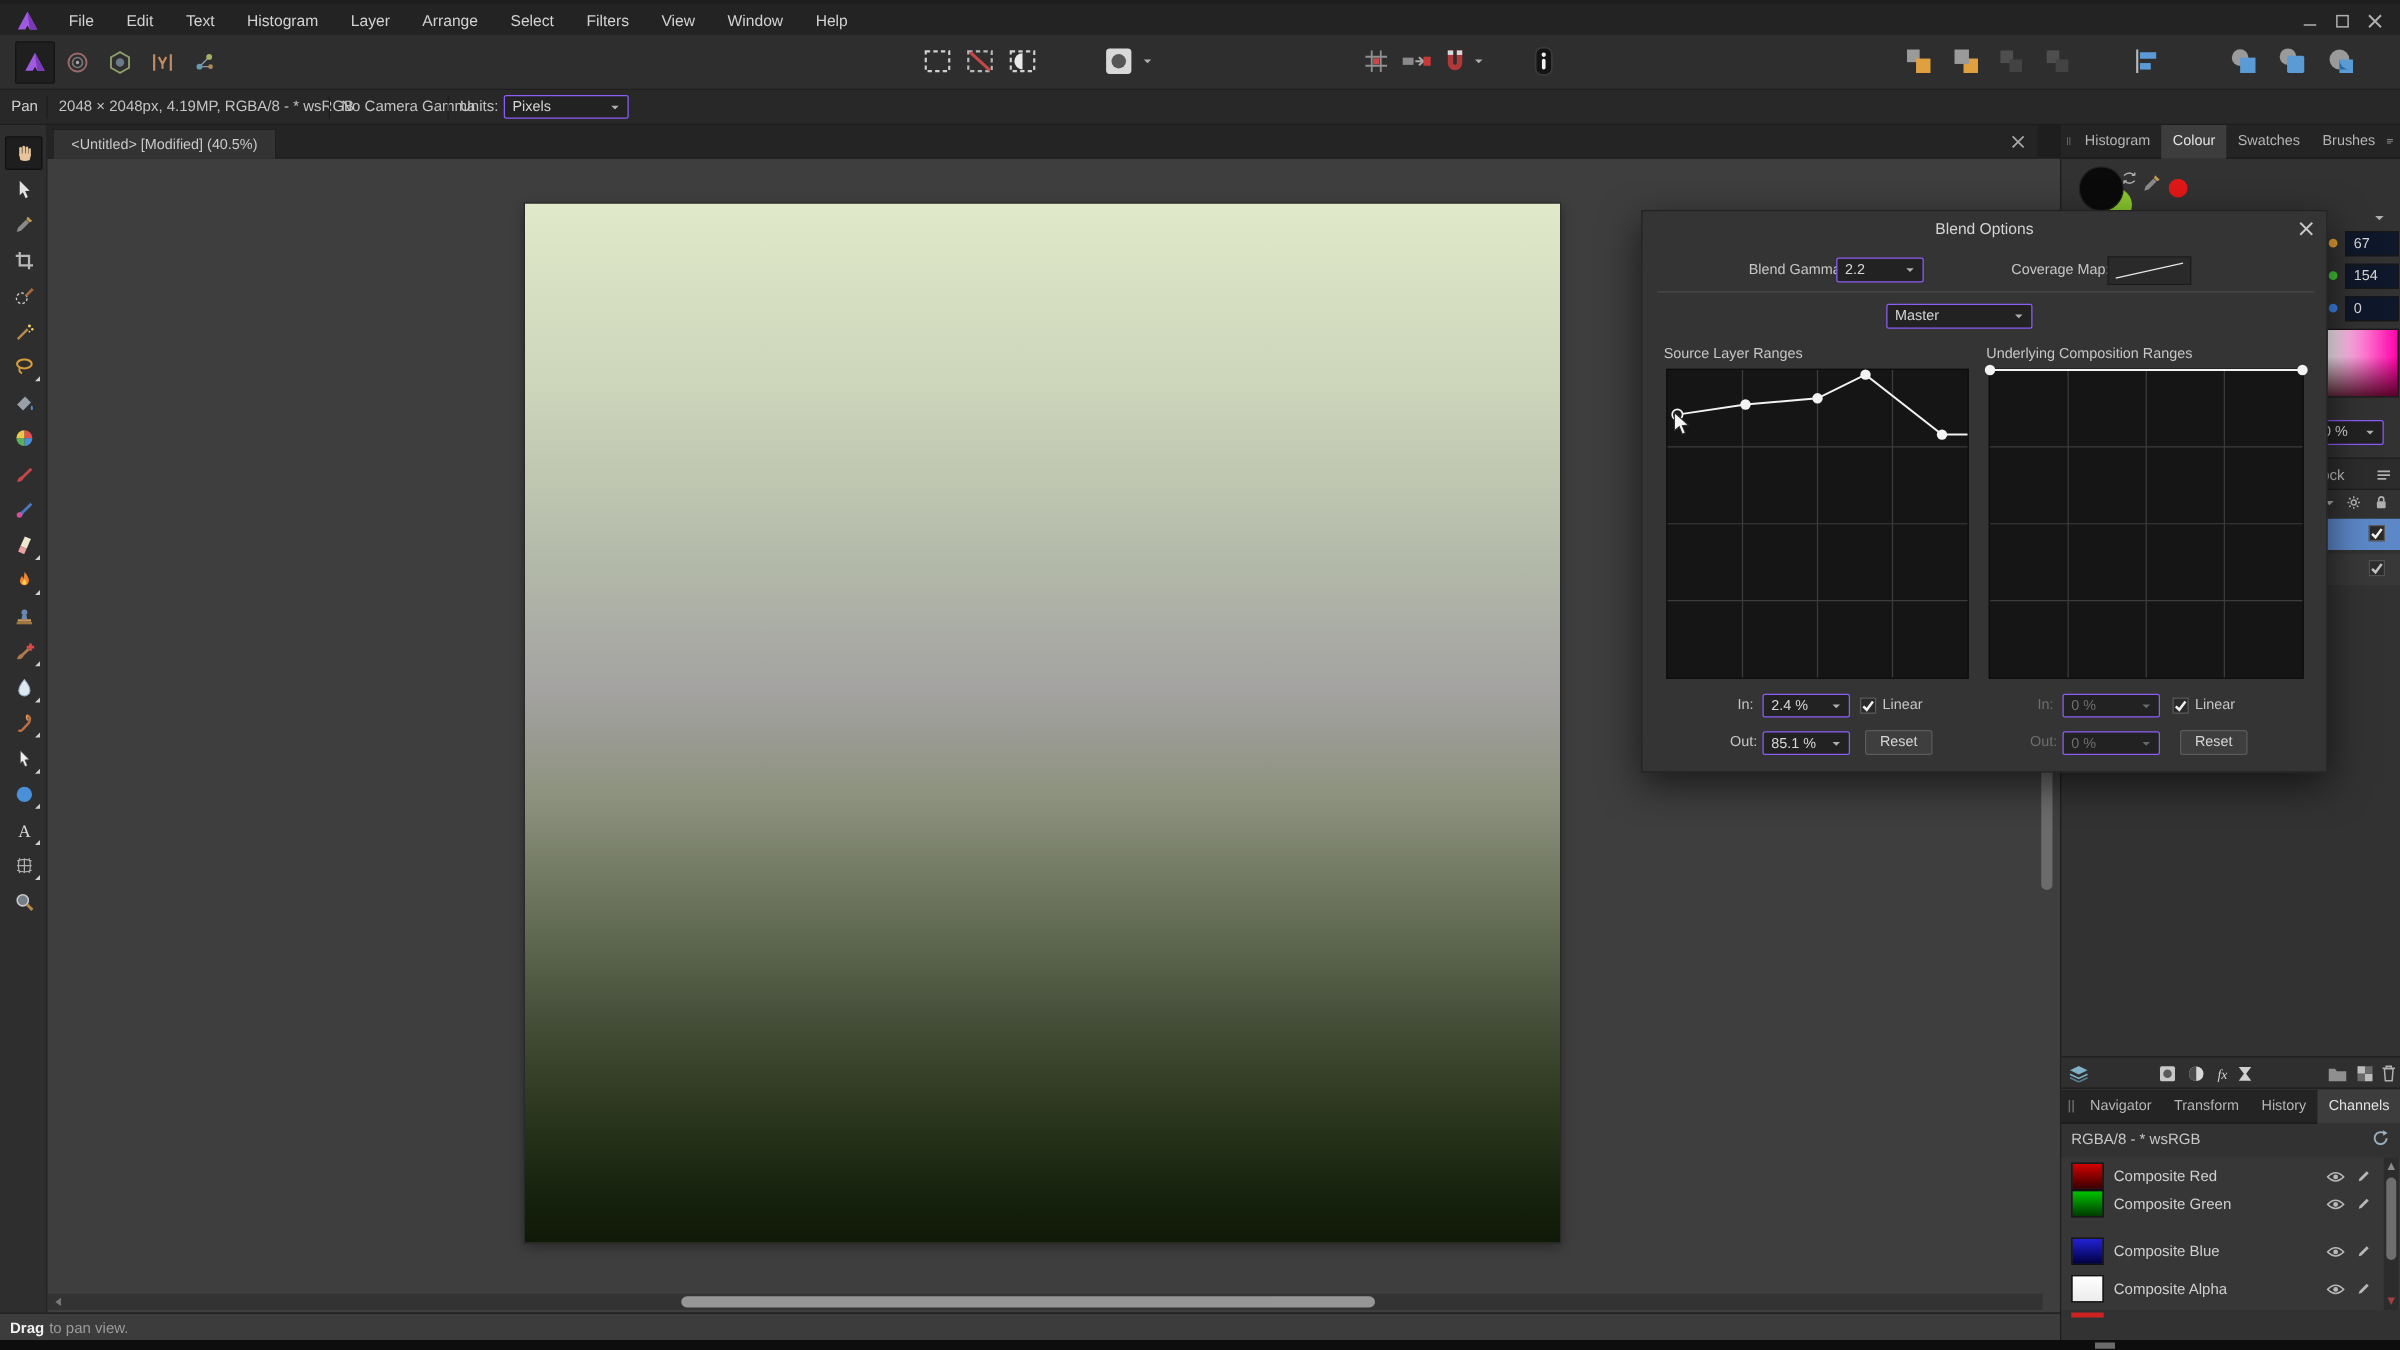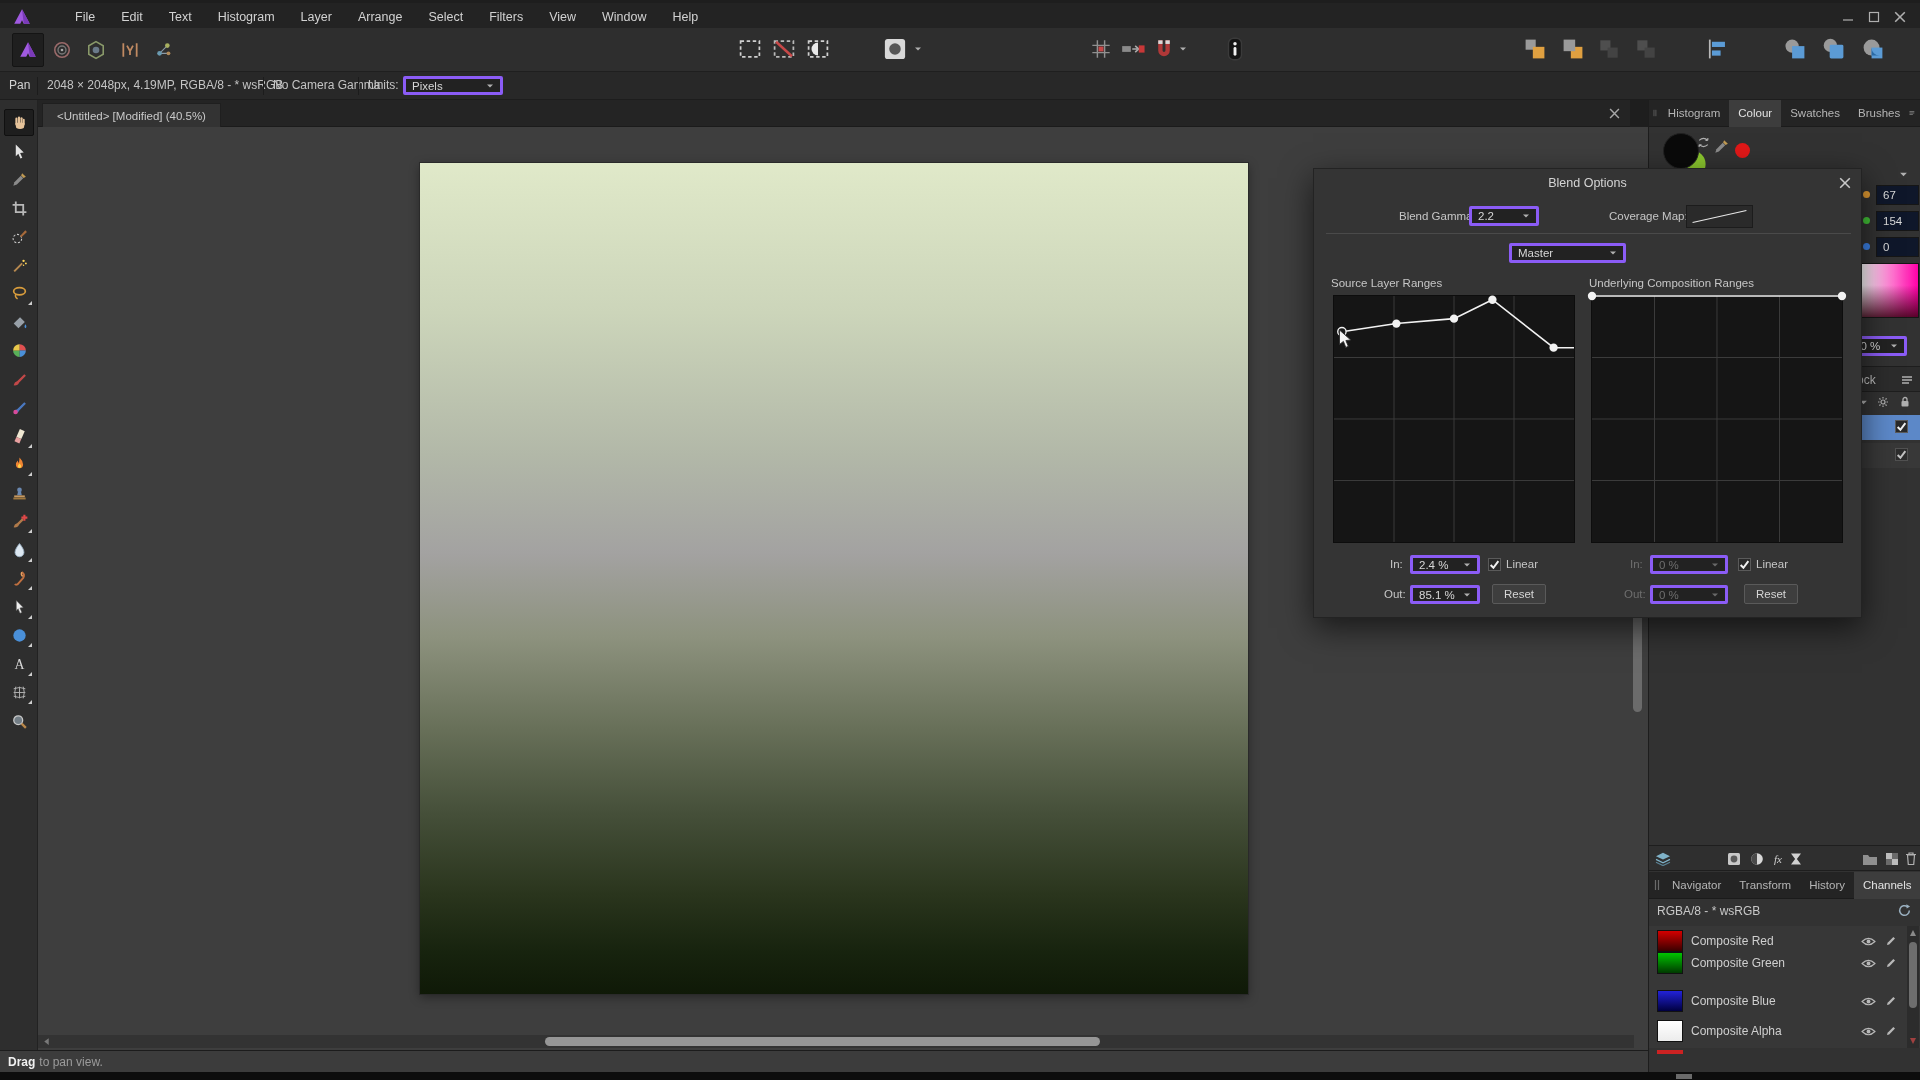--- a/index.html
+++ b/index.html
@@ -4,41 +4,41 @@
 <style>
   * { margin:0; padding:0; box-sizing:border-box; }
   html,body { width:1920px; height:1080px; overflow:hidden; background:#1e1e1e;
     font-family:"Liberation Sans", sans-serif; font-size:12px; color:#cccccc; }
   .abs { position:absolute; }
   .flex { display:flex; align-items:center; }
   svg { display:block; }
 
   
   #menubar { position:absolute; left:0; top:3px; width:1920px; height:28px; background:#232323;
-    display:flex; align-items:center; border-bottom:1px solid #1a1a1a;gap:20px; }
+    display:flex; align-items:center; border-bottom:1px solid #1a1a1a; }
   #app-logo { width:20px; height:20px; margin:0 10px 0 12px; }
   .menu-item { padding:0 13px; height:28px; line-height:28px; color:#d2d2d2; font-size:12.5px; cursor:default; }
   #win-controls { margin-left:auto; display:flex; gap:14px; padding-right:14px; }
   #win-controls span { width:12px; height:12px; opacity:.85; }
 
   
   #toolbar { position:absolute; left:0; top:28px; width:1920px; height:44px; background:#2e2e2e;
     border-bottom:1px solid #1f1f1f; }
   .persona { position:absolute; top:5px; width:32px; height:34px; display:flex; align-items:center; justify-content:center; border-radius:2px; }
   .persona.active { background:#1f1f1f; border:1px solid #141414; }
   .tbtn { position:absolute; top:8px; width:26px; height:26px; display:flex; align-items:center; justify-content:center; border-radius:2px; }
   .tbtn svg { width:18px; height:18px; }
   .tbtn.dim { opacity:.35; }
   .tb-caret { position:absolute; top:17px; width:8px; height:8px; }
 
   
   #contextbar { position:absolute; left:0; top:72px; width:1920px; height:28px; background:#282828;
     border-bottom:1px solid #1d1d1d; font-size:12px; color:#c4c4c4; }
   .ctx-sep { position:absolute; top:5px; width:1px; height:18px; background:#1c1c1c; }
-  .select { background:#222222; border:3px solid #8b5cf6; color:#d6d6d6; display:flex; align-items:center;
+  .select { background:#222222; border:1px solid #8b5cf6; color:#d6d6d6; display:flex; align-items:center;
     padding:0 6px; font-size:11.5px; border-radius:2px; }
   .select .sel-caret { margin-left:auto; width:8px; height:8px; }
   .select.disabled { color:#6e6e6e; }
 
   
   #tabbar { position:absolute; left:38px; top:100px; width:1592px; height:27px; background:#242424; border-bottom:1px solid #1b1b1b; }
   #doc-tab { position:absolute; left:4px; top:3px; height:24px; background:#333333; color:#c9c9c9;
     padding:0 14px; line-height:24px; font-size:11.5px; border:1px solid #1f1f1f; border-bottom:none; }
   #tabbar-close { position:absolute; right:10px; top:8px; width:11px; height:11px; opacity:.8; }
 

